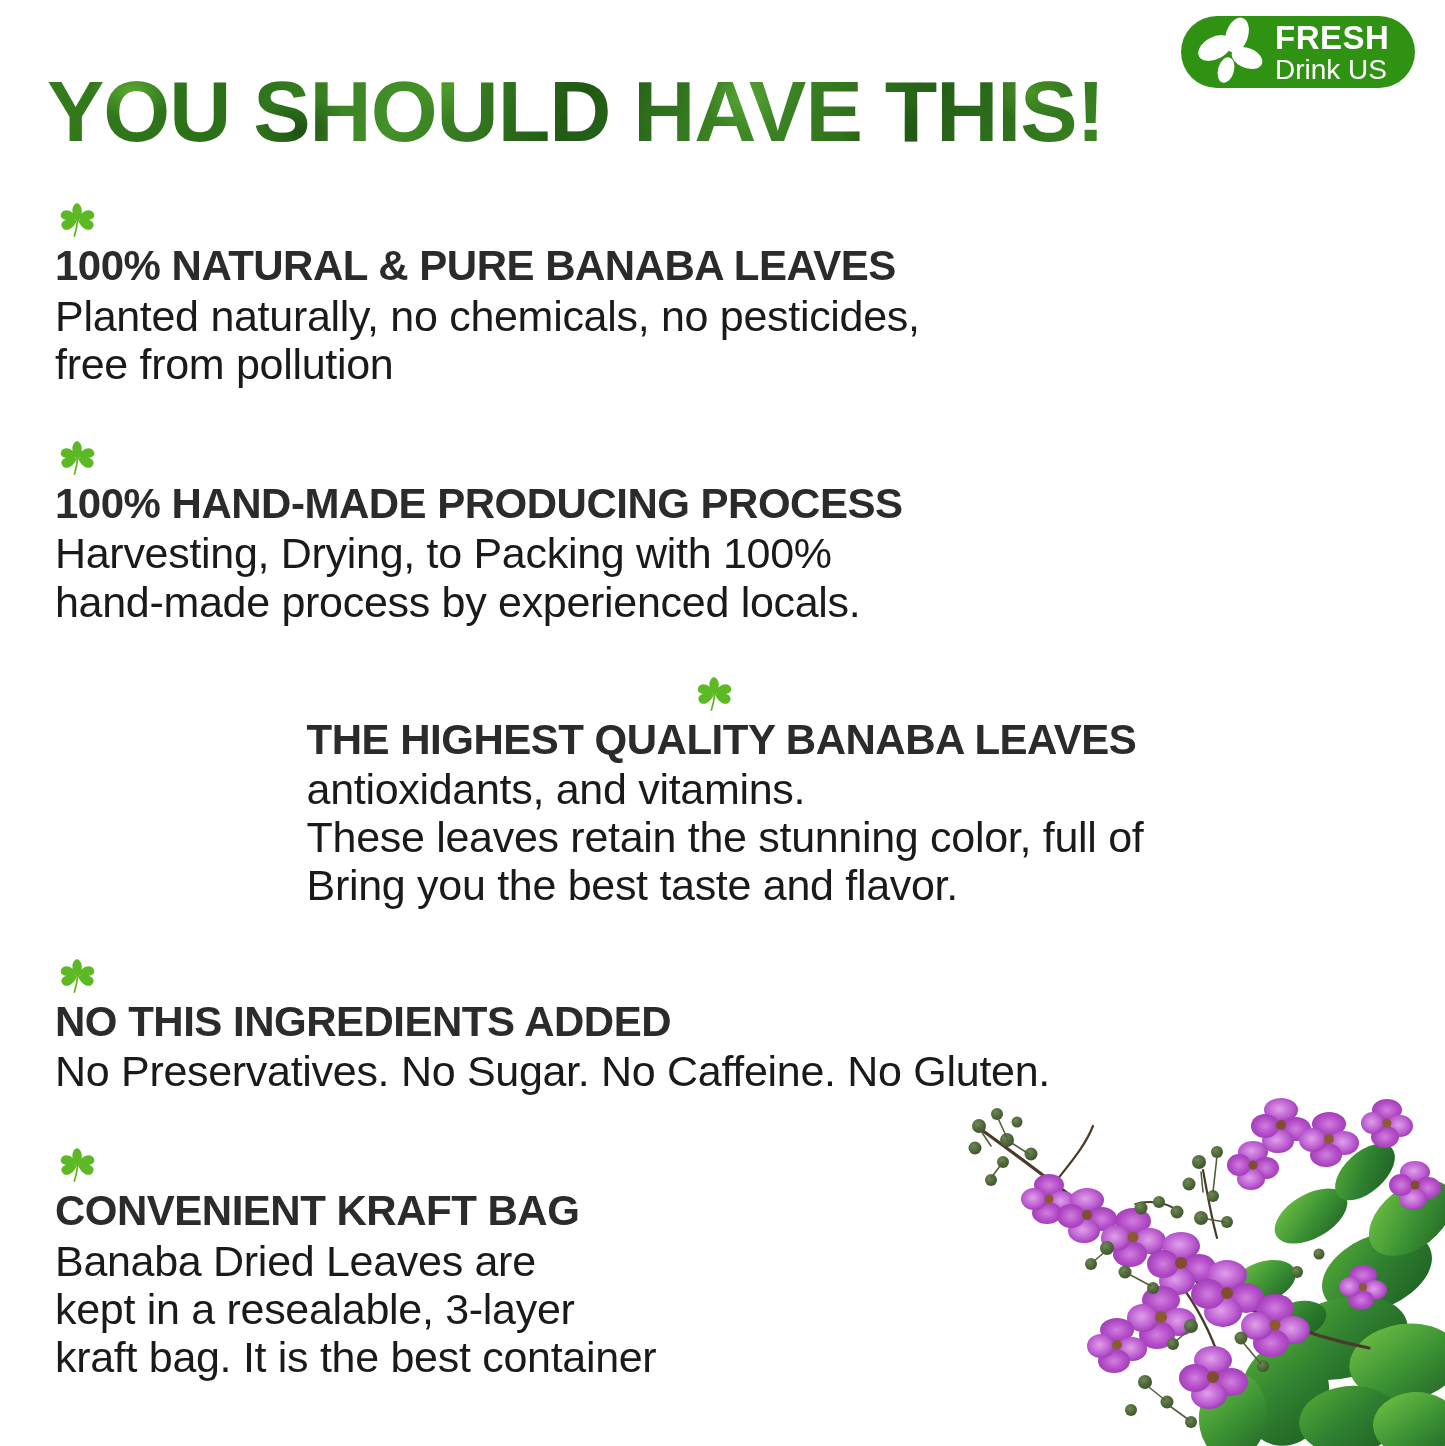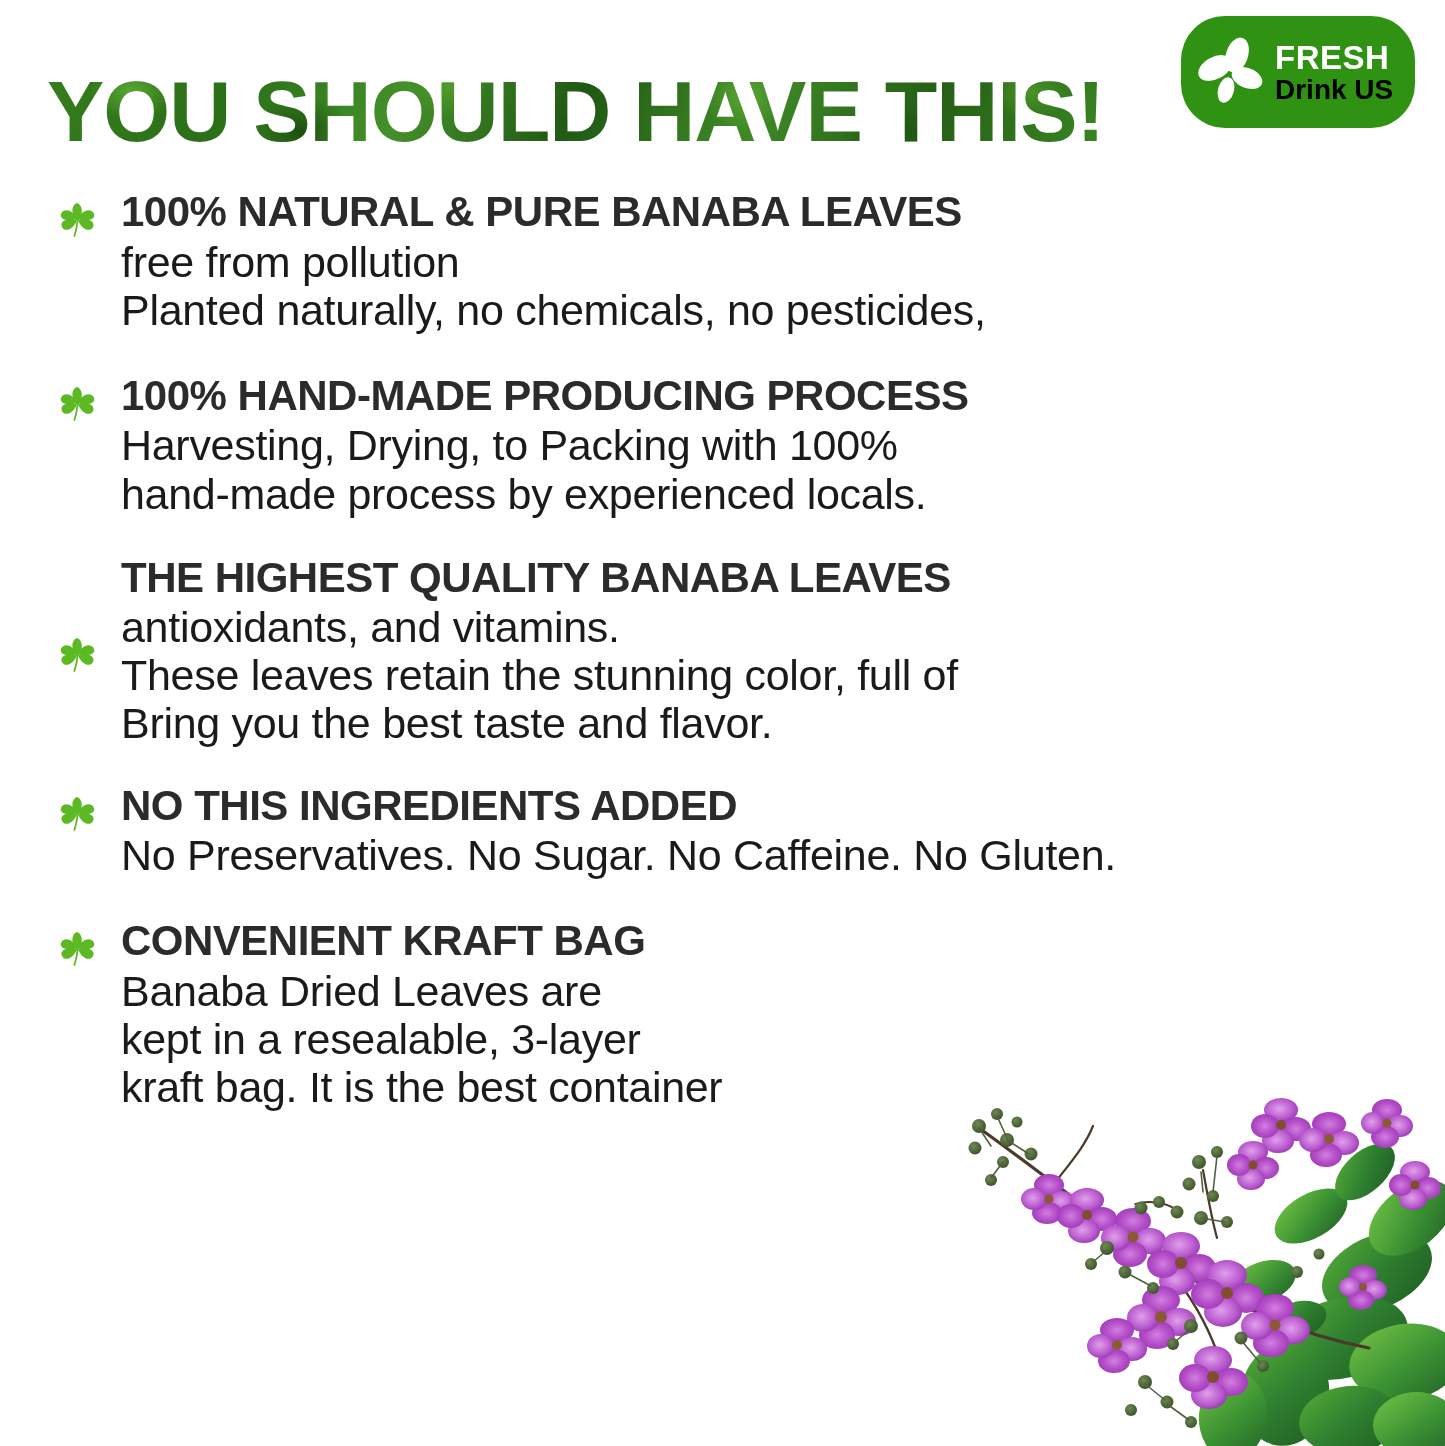--- a/index.html
+++ b/index.html
@@ -17,21 +17,21 @@
     background: #ffffff;
     overflow: hidden;
   }
 
   
   #brand-logo {
     position: absolute;
     top: 16px;
     left: 1181px;
     width: 234px;
-    height: 112px;
+    height: 72px;
     background: #2f9212;
     border-radius: 44px;
     display: flex;
     align-items: center;
     padding: 0 10px 0 14px;
     box-sizing: border-box;
   }
   #brand-leaf-icon {
     width: 74px;
     height: 74px;
@@ -48,23 +48,23 @@
     line-height: 1;
   }
   .brand-line-1 {
     color: #ffffff;
     font-size: 33px;
     font-weight: 700;
     letter-spacing: 0.5px;
     white-space: nowrap;
   }
   .brand-line-2 {
-    color: #000000;
+    color: #ffffff;
     font-size: 28px;
-    font-weight: 700;
+    font-weight: 400;
     letter-spacing: 0px;
     white-space: nowrap;
     margin-top: 2px;
   }
 
   
   #headline {
     position: absolute;
     left: 47px;
     top: 62px;
@@ -93,20 +93,21 @@
   #feature-list {
     position: absolute;
     left: 55px;
     top: 190px;
     width: 1340px;
   }
   .feature-item {
     display: flex;
     align-items: flex-start;
     margin-bottom: 36px;
+    flex-direction: column;
   }
   .clover-icon {
     flex: 0 0 auto;
     width: 46px;
     height: 46px;
     margin-top: 8px;
     margin-right: 20px;
   }
   .feature-text {
     flex: 1 1 auto;
@@ -186,22 +187,22 @@
             <path d="M22 22 C12 19, 4 24, 7 29 C10 35, 19 31, 22 22 Z"></path>
             <path d="M23 22 C33 19, 41 24, 38 29 C35 35, 26 31, 23 22 Z"></path>
             <path d="M21 22 C16 16, 16 7, 22 5 C28 7, 28 16, 24 22 Z"></path>
           </g>
           <path d="M22.6 22 C22.2 28, 21 33, 19.4 38" stroke="#5cb823" stroke-width="1.8" fill="none" stroke-linecap="round"></path>
         </svg>
       </span>
       <div class="feature-text">
         <div class="feature-heading">100% NATURAL &amp; PURE BANABA LEAVES</div>
         <div class="feature-body">
+          <span class="body-line">Planted naturally, no chemicals, no pesticides,</span>
           <span class="body-line">free from pollution</span>
-          <span class="body-line">Planted naturally, no chemicals, no pesticides,</span>
         </div>
       </div>
     </div>
 
     <div class="feature-item" id="feature-item-2">
       <span class="clover-icon">
         <svg viewBox="0 0 46 46" width="46" height="46" aria-hidden="true">
           <g fill="#5cb823">
             <path d="M22 21 C18 11, 8 10, 6 16 C4 21, 12 24, 22 21 Z"></path>
             <path d="M23 21 C27 11, 37 10, 39 16 C41 21, 33 24, 23 21 Z"></path>

